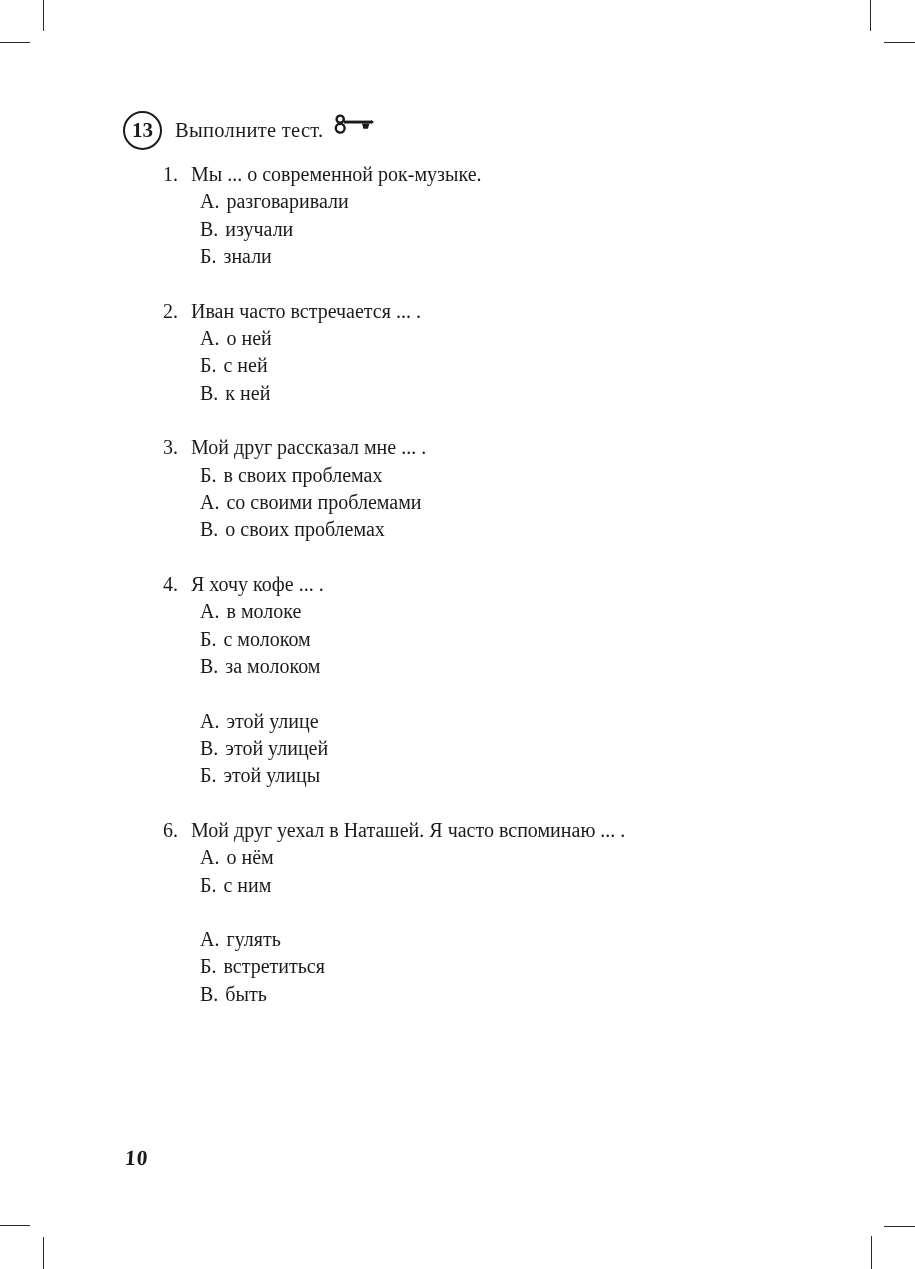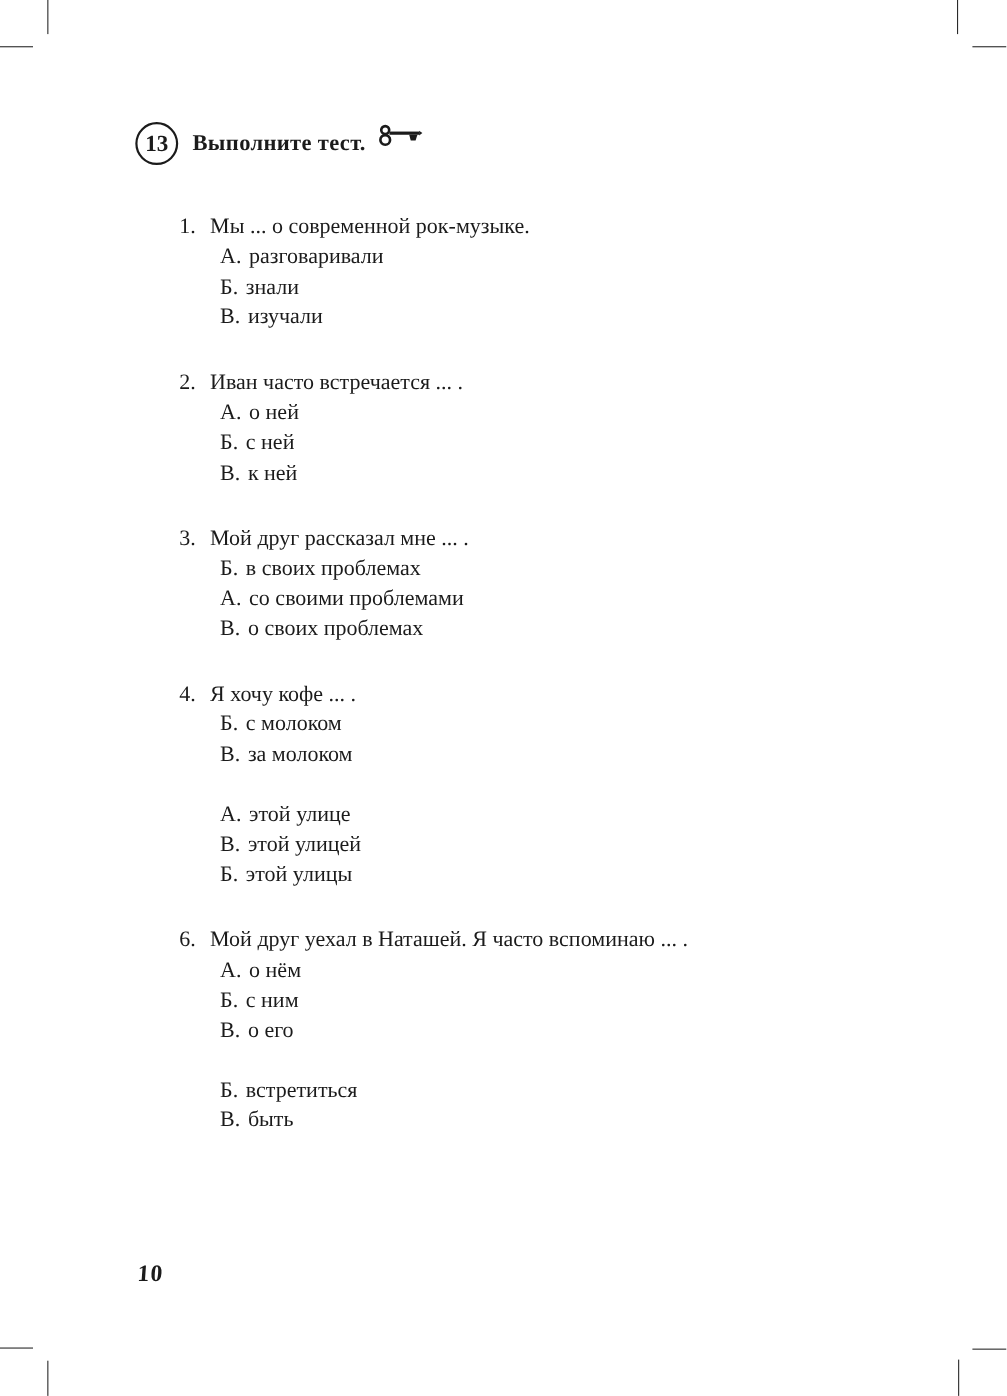--- a/index.html
+++ b/index.html
@@ -32,34 +32,34 @@
     display: flex; align-items: center;
   }
   .ex-circle {
     width: 39px; height: 39px;
     border: 2.6px solid #1b1b1b; border-radius: 50%;
     display: flex; align-items: center; justify-content: center;
     font-weight: bold; font-size: 21px;
     flex: 0 0 auto;
   }
   .ex-title {
-    font-weight: bold; font-size: 20.5px;
+    font-weight: normal; font-size: 20.5px;
     margin-left: 13px;
     letter-spacing: 0.3px;
   }
   .key-icon-wrap { margin-left: 10px; margin-top: -8px; }
 
   
   .questions {
     position: absolute; left: 163px; top: 161px;
     font-size: 20px; line-height: 27.4px;
     width: 640px;
   }
   .question { margin-bottom: 27px; }
-  .q-line { white-space: nowrap; margin-top: 32px; }
+  .q-line { white-space: nowrap; }
   .q-num { display: inline-block; min-width: 23px; }
   .option { padding-left: 37px; white-space: nowrap; }
   .opt-letter { display: inline-block; margin-right: 7px; }
 
   
   .page-number {
     position: absolute; left: 125px; top: 1146px;
     font-weight: bold; font-size: 21.5px;
     letter-spacing: 1px;
     transform: skewX(-4deg);
@@ -92,52 +92,53 @@
         <polygon points="38,6.8 41,9 38,11.2" fill="#1b1b1b"></polygon>
         <polygon points="29,10.5 36.5,10.5 34.8,15.8 30.4,15.8" fill="#1b1b1b"></polygon>
       </svg>
     </div>
   </div>
 
   <div class="questions" id="question-list">
       <div class="question">
         <div class="q-line"><span class="q-num">1.</span><span> Мы ... о современной рок-музыке.</span></div>
         <div class="option"><span class="opt-letter">А.</span><span>разговаривали</span></div>
+        <div class="option"><span class="opt-letter">В.</span><span>изучали</span></div>
         <div class="option"><span class="opt-letter">Б.</span><span>знали</span></div>
-        <div class="option"><span class="opt-letter">В.</span><span>изучали</span></div>
       </div>
       <div class="question">
         <div class="q-line"><span class="q-num">2.</span><span> Иван часто встречается ... .</span></div>
         <div class="option"><span class="opt-letter">А.</span><span>о ней</span></div>
         <div class="option"><span class="opt-letter">Б.</span><span>с ней</span></div>
         <div class="option"><span class="opt-letter">В.</span><span>к ней</span></div>
       </div>
       <div class="question">
         <div class="q-line"><span class="q-num">3.</span><span> Мой друг рассказал мне ... .</span></div>
         <div class="option"><span class="opt-letter">Б.</span><span>в своих проблемах</span></div>
         <div class="option"><span class="opt-letter">А.</span><span>со своими проблемами</span></div>
         <div class="option"><span class="opt-letter">В.</span><span>о своих проблемах</span></div>
       </div>
       <div class="question">
         <div class="q-line"><span class="q-num">4.</span><span> Я хочу кофе ... .</span></div>
+        <div class="option"><span class="opt-letter">А.</span><span>в молоке</span></div>
         <div class="option"><span class="opt-letter">Б.</span><span>с молоком</span></div>
         <div class="option"><span class="opt-letter">В.</span><span>за молоком</span></div>
       </div>
       <div class="question">
         <div class="option"><span class="opt-letter">А.</span><span>этой улице</span></div>
         <div class="option"><span class="opt-letter">В.</span><span>этой улицей</span></div>
         <div class="option"><span class="opt-letter">Б.</span><span>этой улицы</span></div>
       </div>
       <div class="question">
         <div class="q-line"><span class="q-num">6.</span><span> Мой друг уехал в Наташей. Я часто вспоминаю ... .</span></div>
         <div class="option"><span class="opt-letter">А.</span><span>о нём</span></div>
         <div class="option"><span class="opt-letter">Б.</span><span>с ним</span></div>
-        <div class="option"><span class="opt-letter">В.</span><span>о его</span></div>
       </div>
       <div class="question">
+        <div class="option"><span class="opt-letter">А.</span><span>гулять</span></div>
         <div class="option"><span class="opt-letter">Б.</span><span>встретиться</span></div>
         <div class="option"><span class="opt-letter">В.</span><span>быть</span></div>
       </div>
     </div>
 
   <div class="page-number">10</div>
 
 </div>
 
 </body></html>

